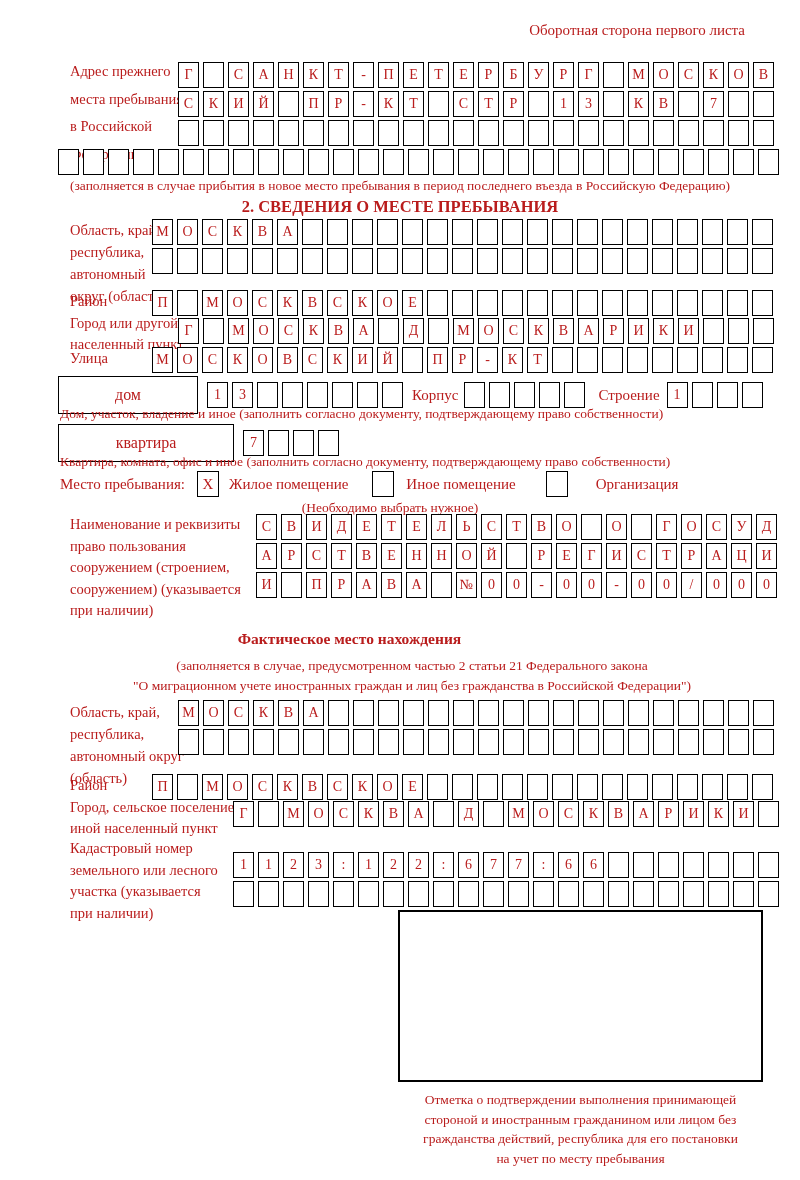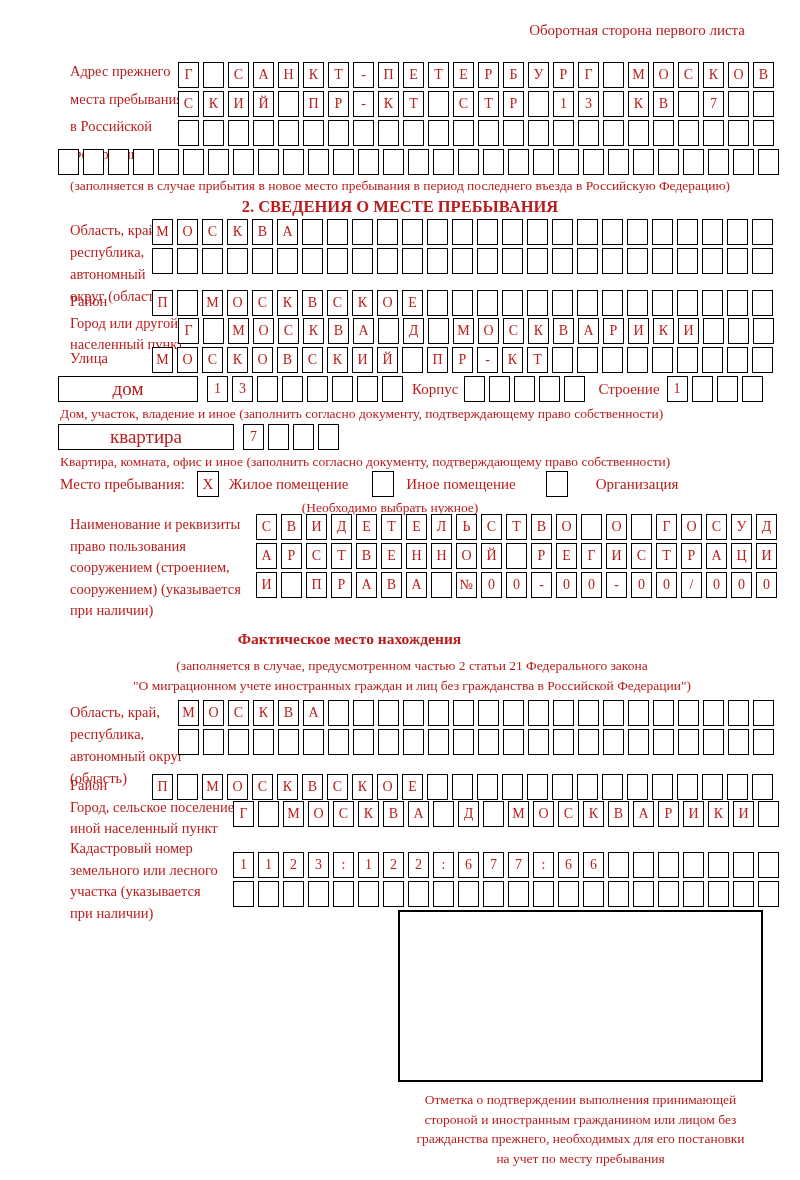--- a/index.html
+++ b/index.html
@@ -15,22 +15,22 @@
     font-size:14px;line-height:1;flex:0 0 auto;background:#fff;
   }
   .lbl-lines div{font-size:14.5px;line-height:21.5px;white-space:nowrap;}
   .lbl-lines.lh27 div{line-height:27.5px;}
   .lbl-lines.lh22 div{line-height:22px;}
   .lbl-lines.lh20 div{line-height:20.5px;}
   .note{font-size:13.5px;white-space:nowrap;}
   .center{text-align:center;}
   .bold{font-weight:bold;}
   .widebox{
-    border:1.6px solid #000;height:26px;box-sizing:border-box;background:#fff;
-    display:flex;align-items:center;justify-content:center;font-size:19px;flex:0 0 auto;
+    border:1.6px solid #000;height:38px;box-sizing:border-box;background:#fff;
+    display:flex;align-items:center;justify-content:center;font-size:16px;flex:0 0 auto;
   }
   .inline-lbl{font-size:15px;white-space:nowrap;flex:0 0 auto;}
   .hrow{display:flex;align-items:center;}
   .cbox{
     width:22px;height:26px;border:1.6px solid #000;box-sizing:border-box;flex:0 0 auto;
     display:flex;align-items:center;justify-content:center;font-size:15px;background:#fff;
   }
   .stamp-box{border:2px solid #000;background:#fff;box-sizing:border-box;}
   .cap div{font-size:13.5px;line-height:19.5px;}
   .title1{font-size:16.5px;}
@@ -616,17 +616,17 @@
       <span class="cell"></span>
       <span class="cell"></span>
       <span class="cell"></span>
       <span class="cell"></span>
     </div>
 
   <div class="abs stamp-box" style="top:910px;left:398px;width:365px;height:172px;"></div>
   <div class="abs cap center" style="top:1090px;left:388px;width:385px;">
       <div>Отметка о подтверждении выполнения принимающей</div>
       <div>стороной и иностранным гражданином или лицом без</div>
-      <div>гражданства прежнего, необходимых для его постановки</div>
+      <div>гражданства действий, республика для его постановки</div>
       <div>на учет по месту пребывания</div>
     </div>
 
 </div>
 
 </body></html>

